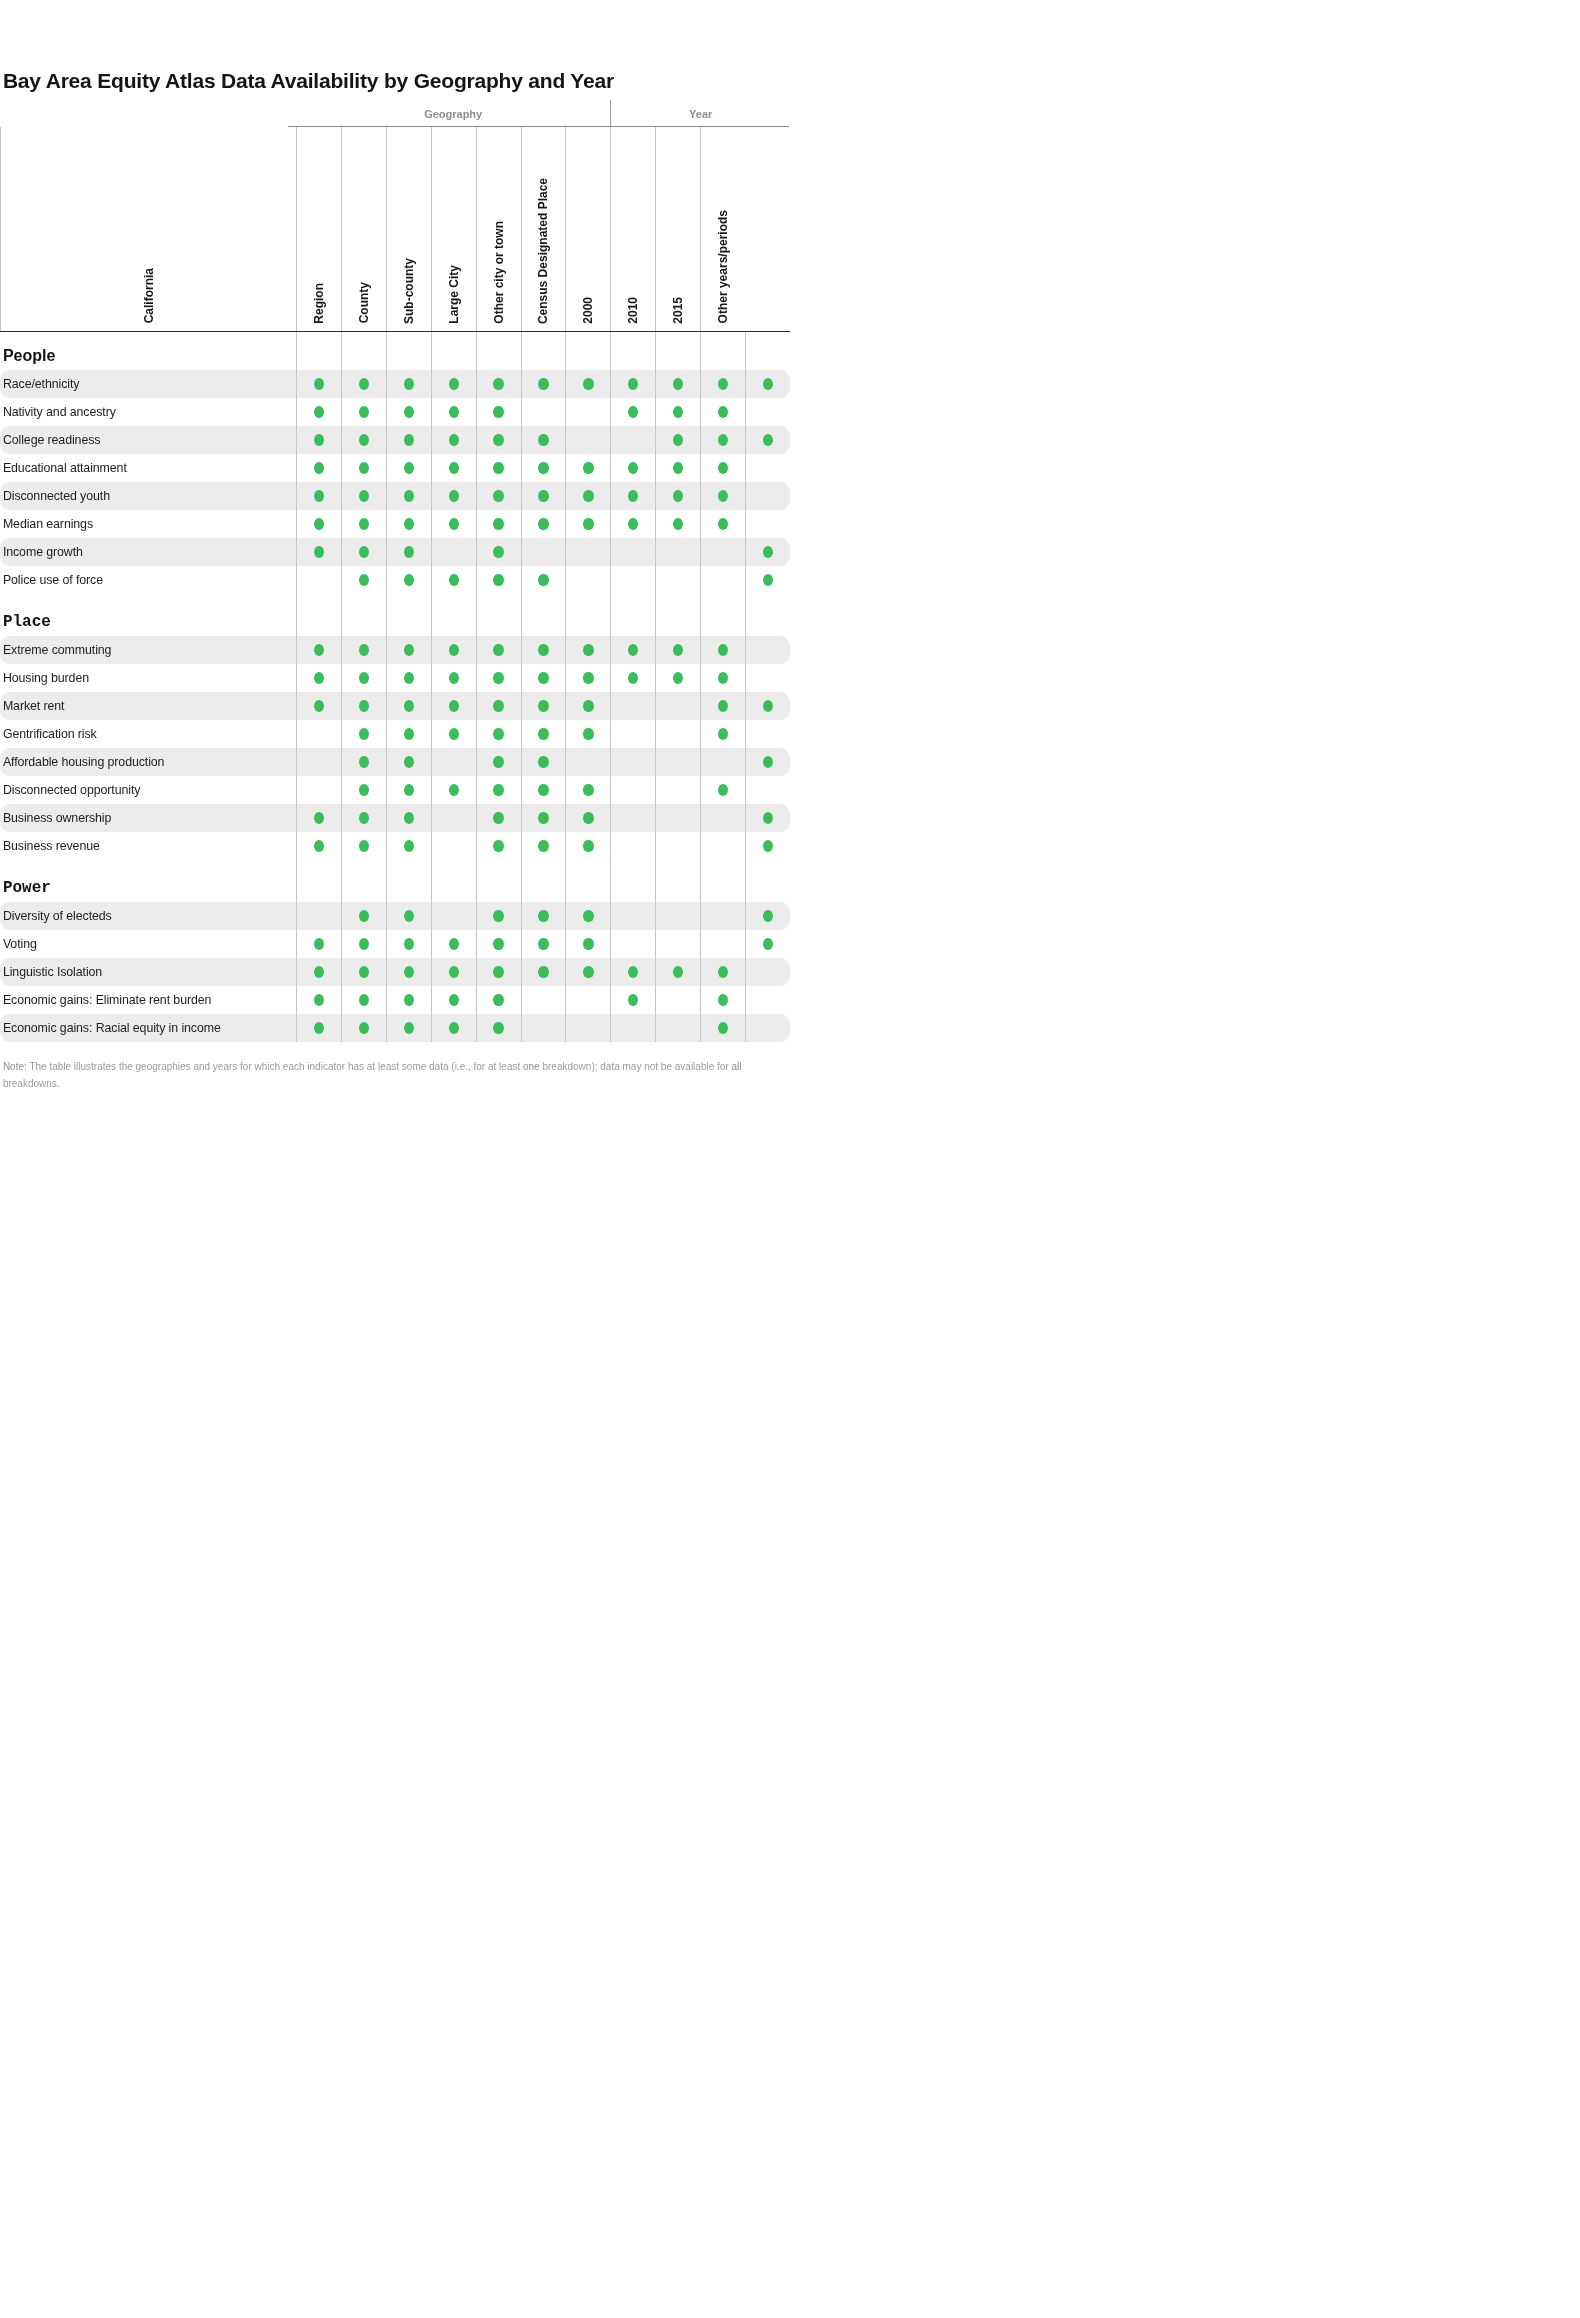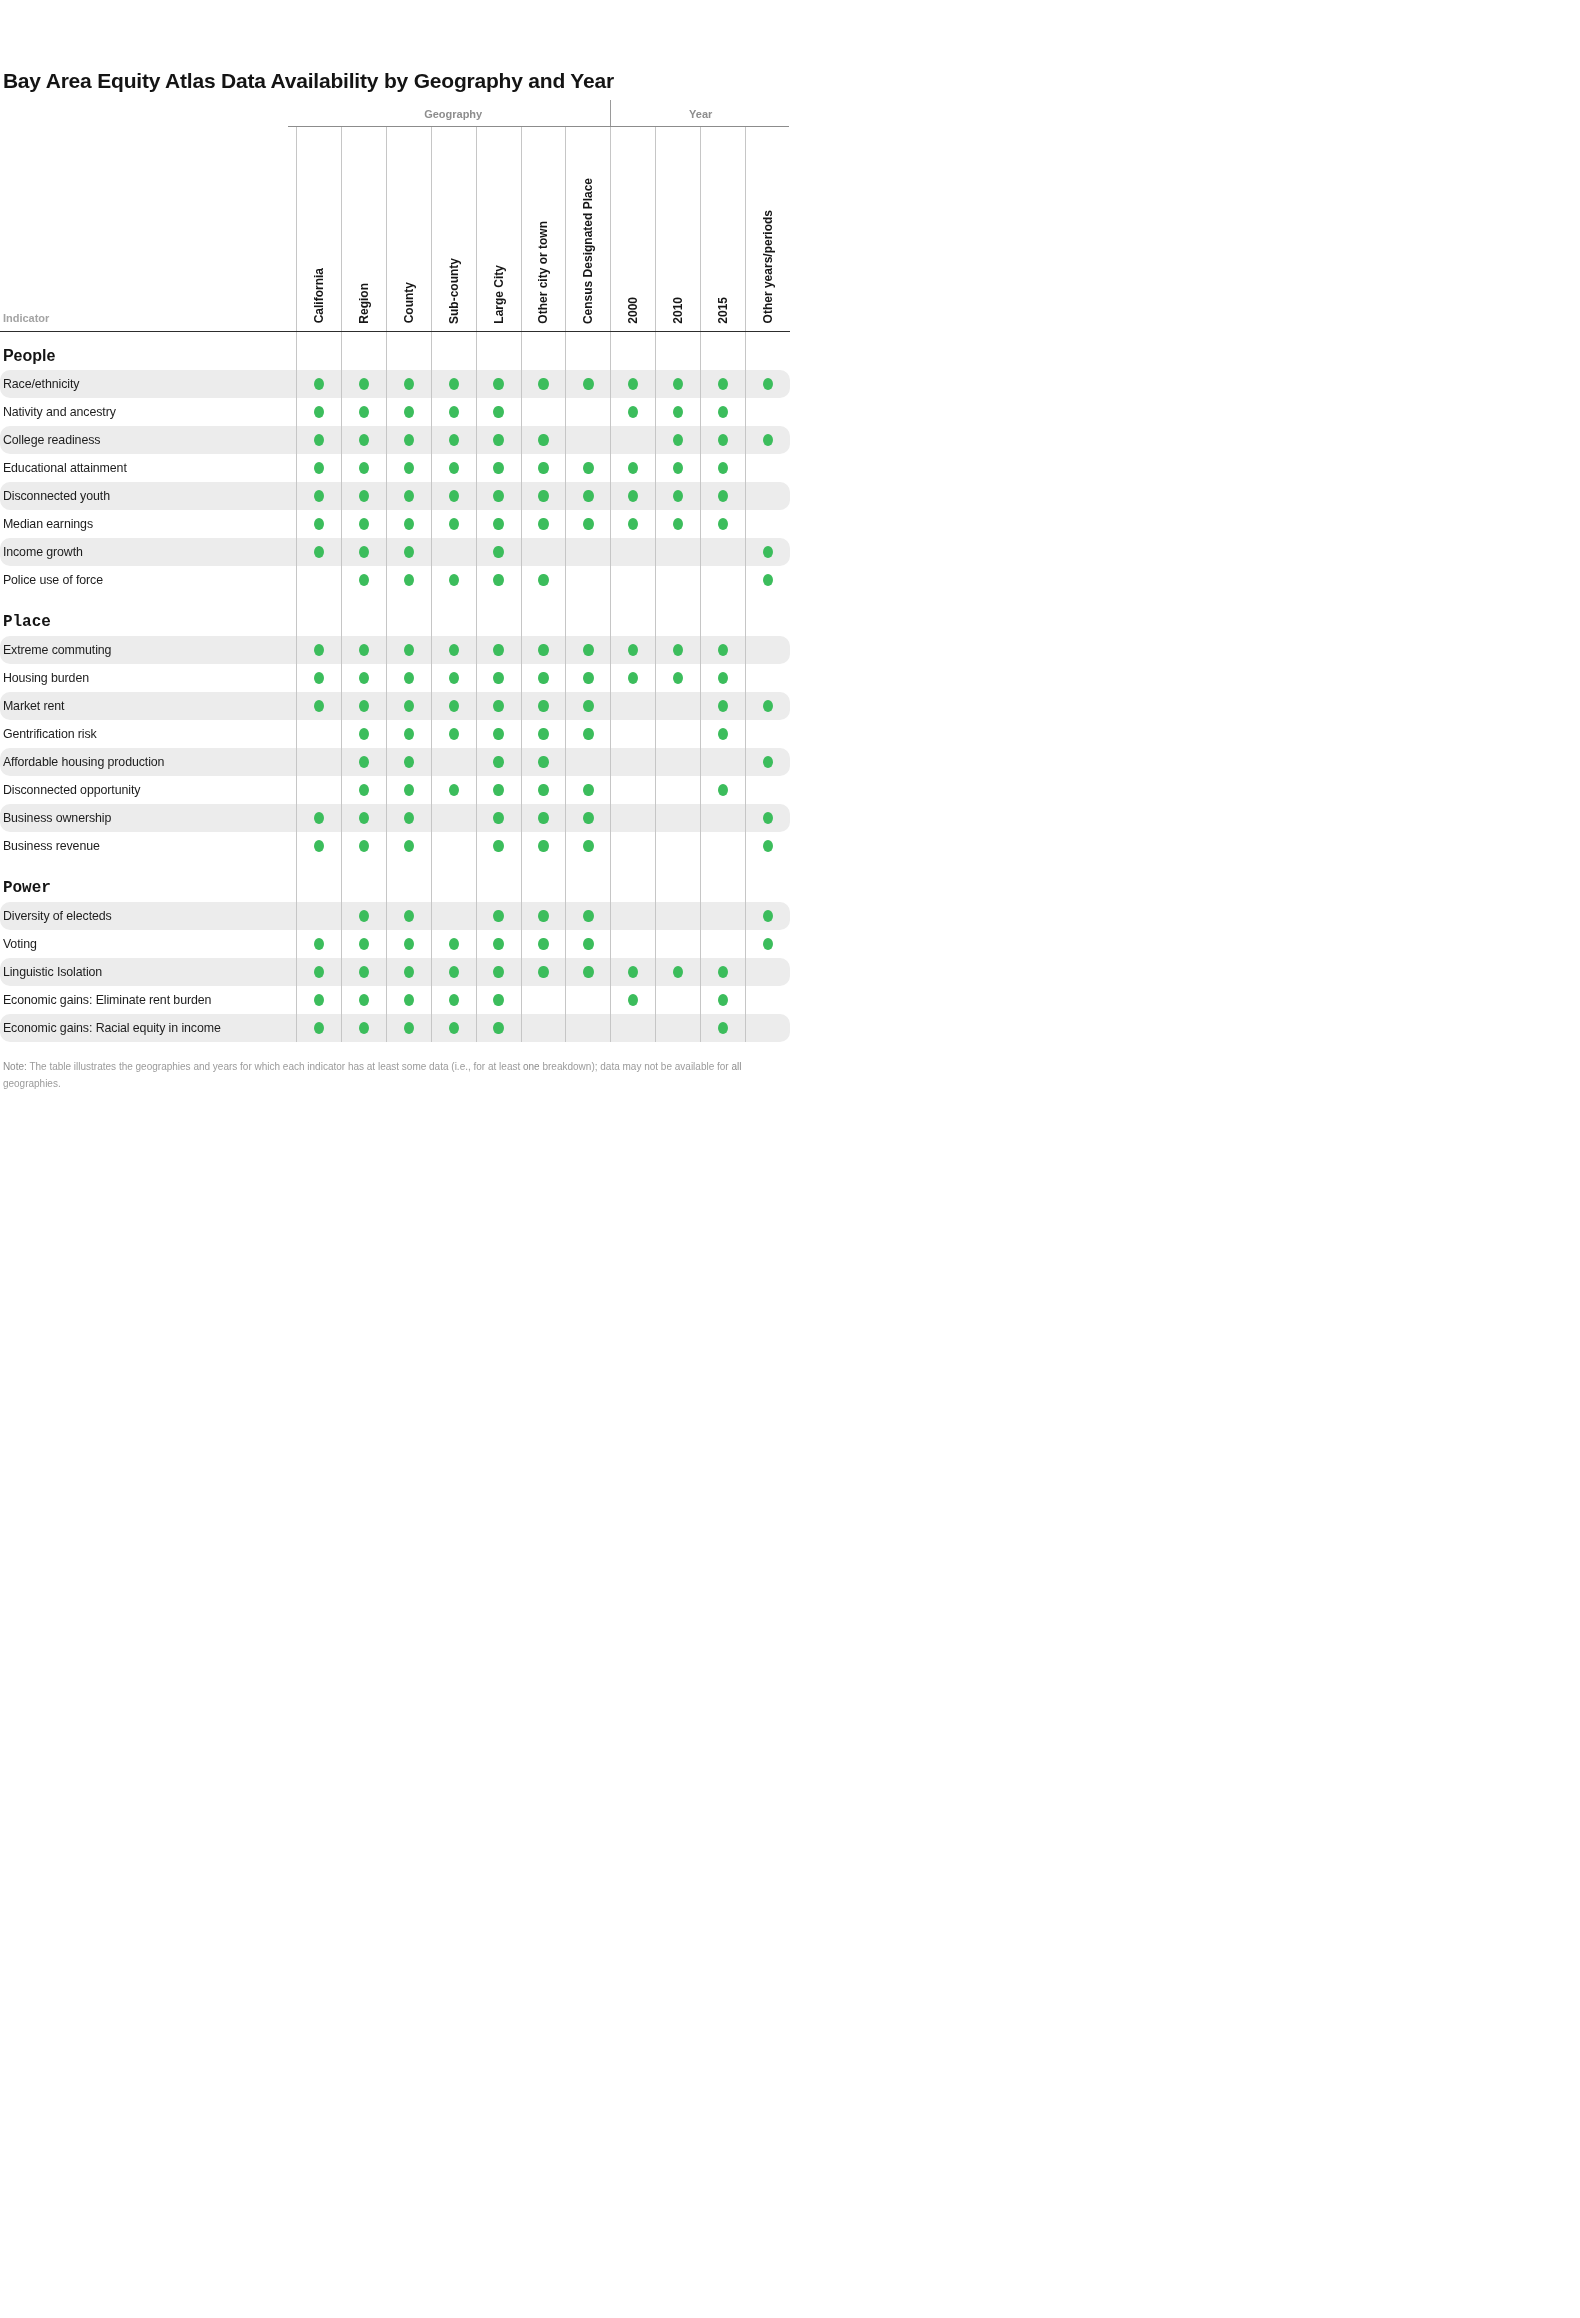--- a/index.html
+++ b/index.html
@@ -51,21 +51,20 @@
 
   <div class="table">
 
     <div class="grid-row group-row">
       <div class="group geography">Geography</div>
       <div class="group year">Year</div>
       <div class="group-underline"></div>
     </div>
 
     <div class="grid-row colhead-row" id="colhead-row">
-      <div class="label-cell">Indicator</div>
 
     <div class="col-cell">
           <span class="vert">California</span>
         </div>
         <div class="col-cell">
           <span class="vert">Region</span>
         </div>
         <div class="col-cell">
           <span class="vert">County</span>
         </div>
@@ -768,16 +767,16 @@
             <span class="dot"></span>
           </div>
           <div class="col-cell"></div>
         </div>
       </div>
 
   </div>
 
   <p class="note" id="note">
     
-  <b>Note:</b><span> The table illustrates the geographies and years for which each indicator has at least some data (i.e., for at least </span><b>one</b><span> breakdown); data may not be available for </span><b>all</b><span> geographies.</span></p>
+  <b>Note:</b><span> The table illustrates the geographies and years for which each indicator has at least some data (i.e., for at least </span><b>one</b><span> breakdown); data may not be available for </span><b>all</b><span> breakdowns.</span></p>
 
 </div>
 
 
 </body></html>

